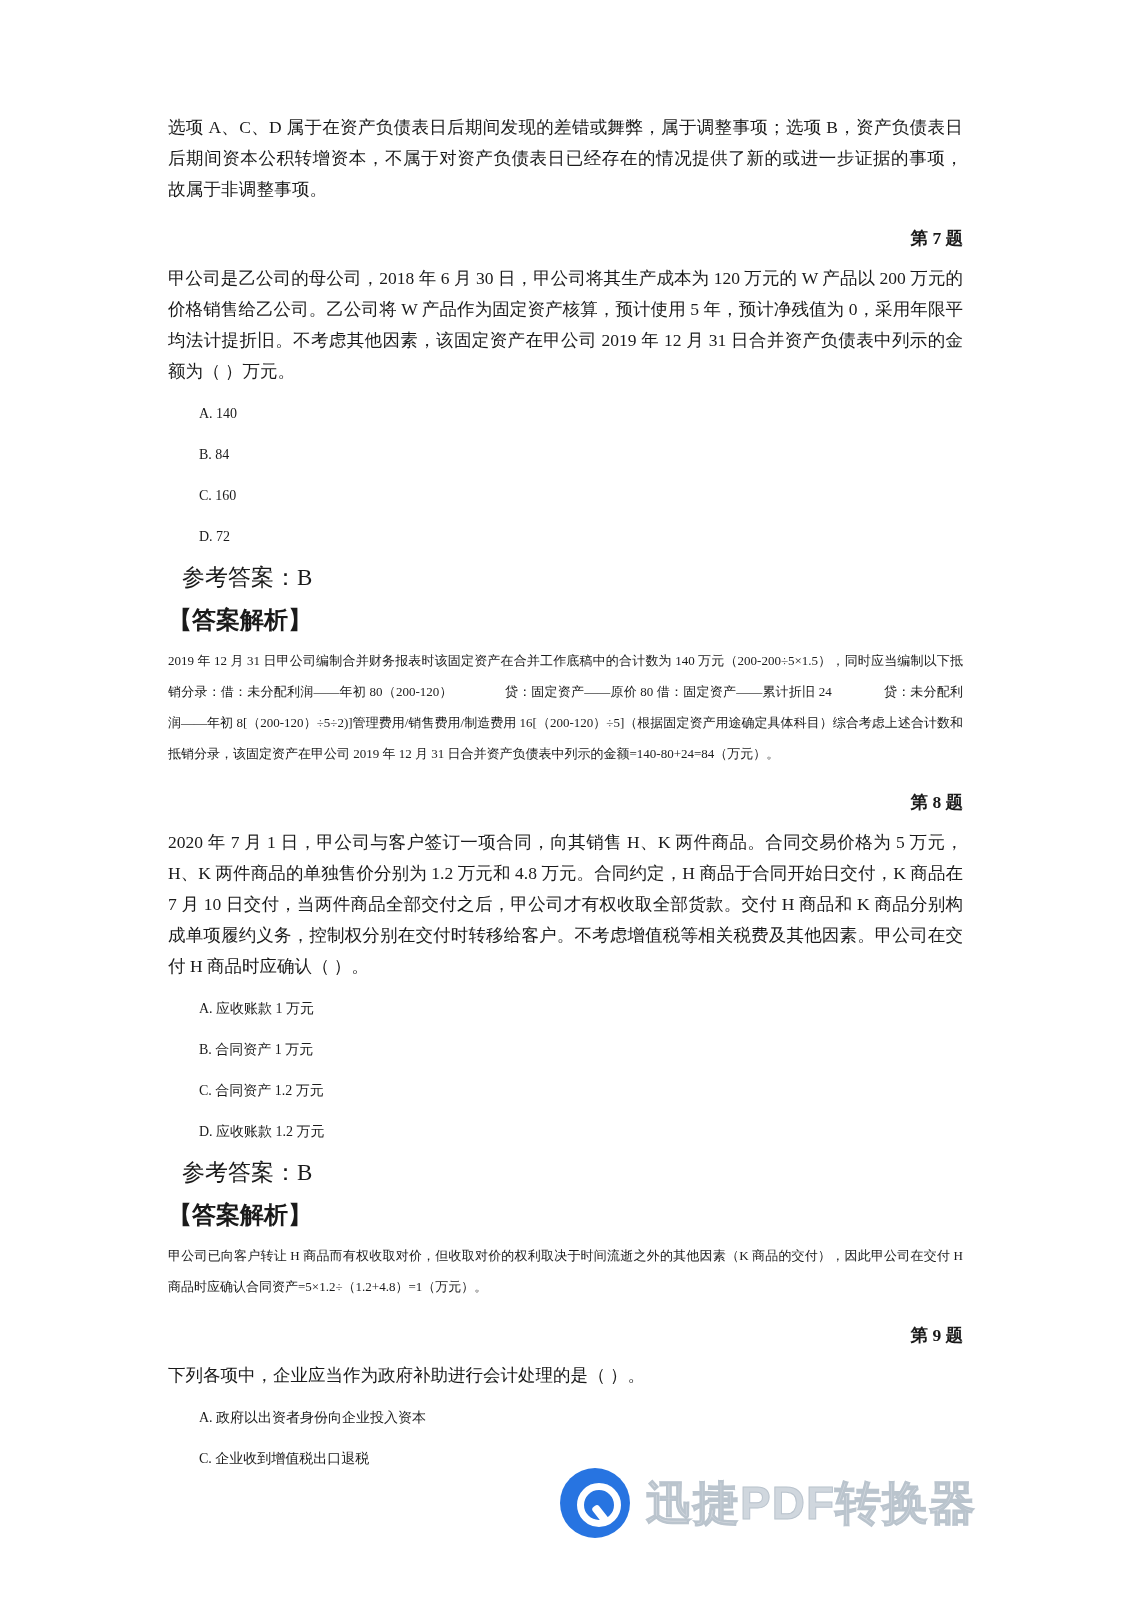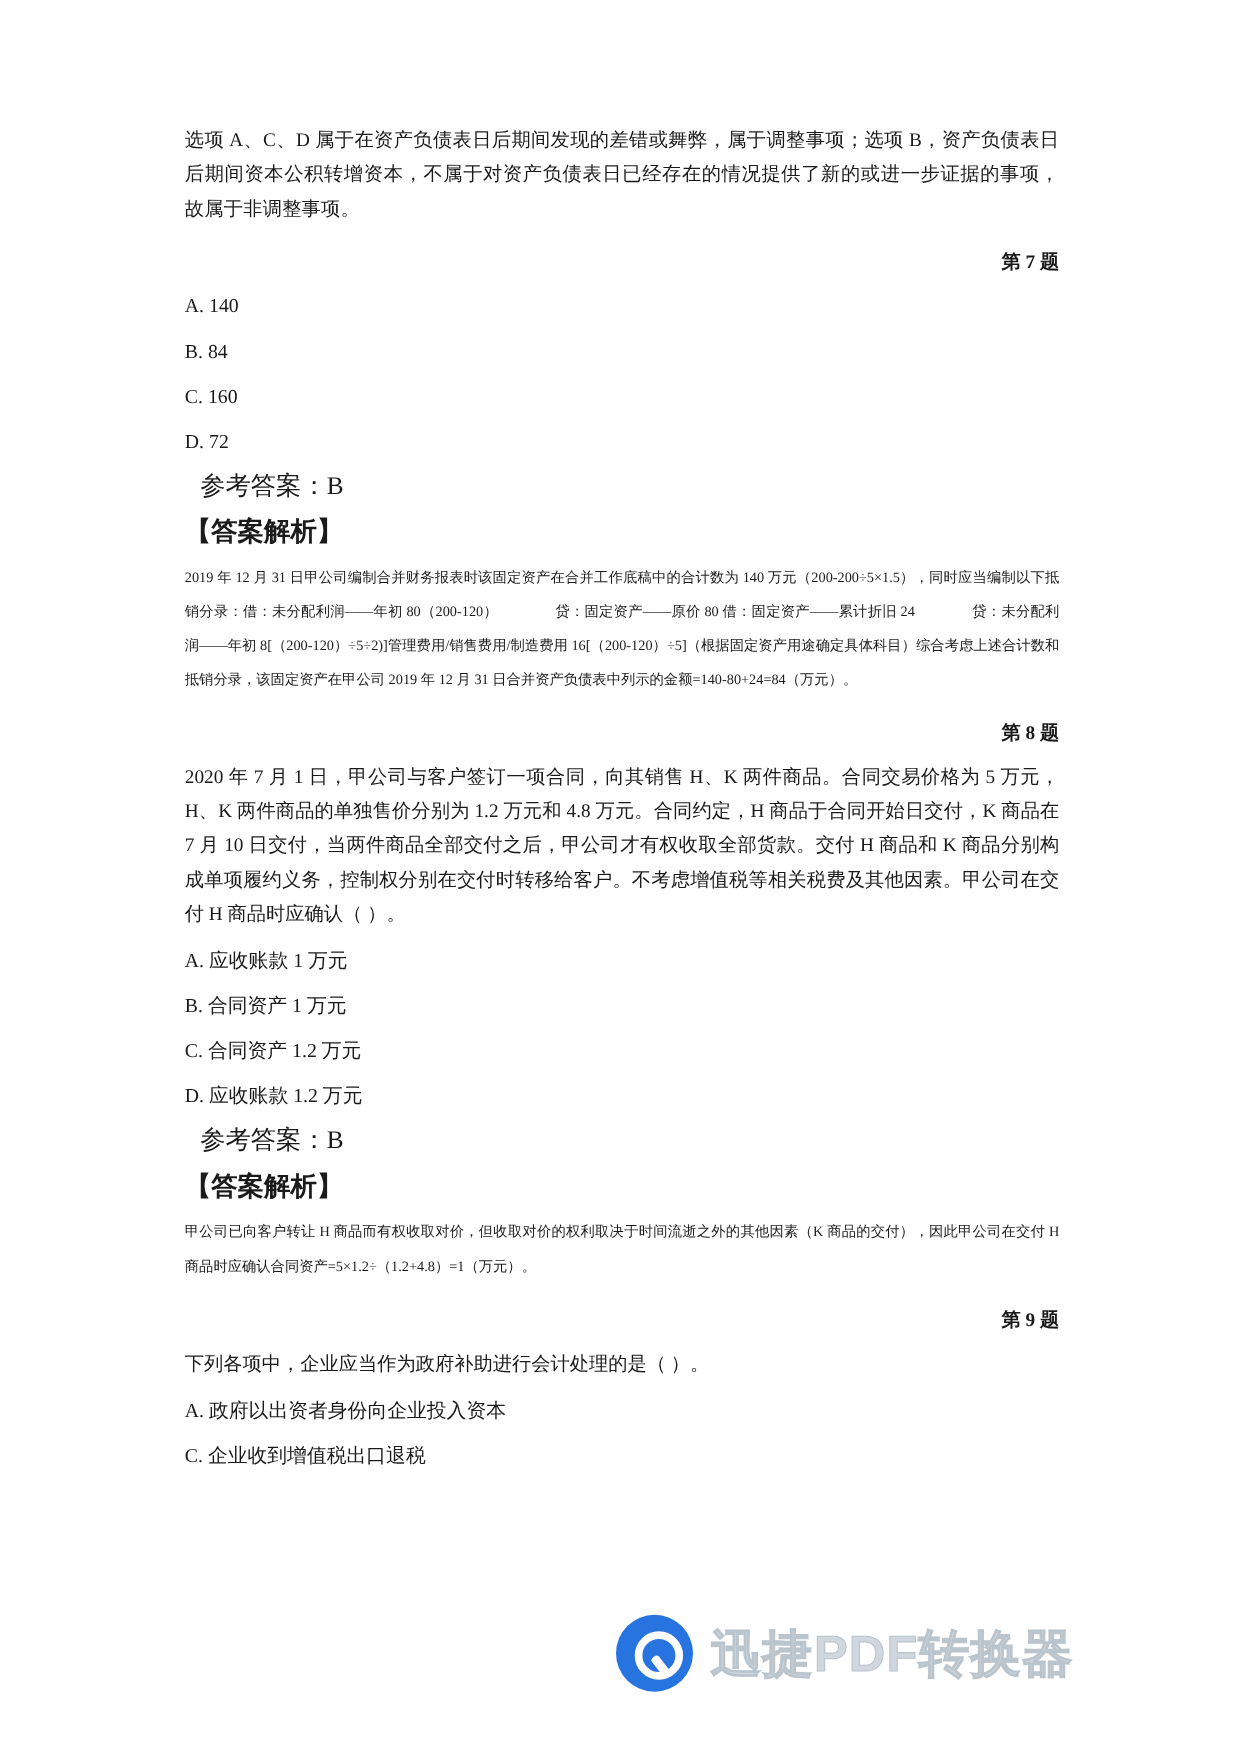--- a/index.html
+++ b/index.html
@@ -46,23 +46,24 @@
     text-align: right;
   }
   .stem {
     font-size: 17.5px;
     line-height: 31px;
     text-align: justify;
     text-justify: inter-ideograph;
     margin-bottom: 12px;
   }
   .opt {
-    font-size: 18px;
+    font-size: 14px;
     line-height: 30px;
     margin-bottom: 11px;
+    margin-left: 31px;
   }
   .answer {
     font-size: 23px;
     line-height: 30px;
     margin-bottom: 12px;
     padding-left: 14px;
   }
   .analysis-title {
     font-size: 24px;
     line-height: 30px;
@@ -131,20 +132,21 @@
 </style>
 </head>
 <body>
 
 <div class="page">
   <div class="doc">
 
     <p class="para">选项 A、C、D 属于在资产负债表日后期间发现的差错或舞弊，属于调整事项；选项 B，资产负债表日后期间资本公积转增资本，不属于对资产负债表日已经存在的情况提供了新的或进一步证据的事项，故属于非调整事项。</p>
 
     <p class="qhead">第 7 题</p>
+    <p class="stem">甲公司是乙公司的母公司，2018 年 6 月 30 日，甲公司将其生产成本为 120 万元的 W 产品以 200 万元的价格销售给乙公司。乙公司将 W 产品作为固定资产核算，预计使用 5 年，预计净残值为 0，采用年限平均法计提折旧。不考虑其他因素，该固定资产在甲公司 2019 年 12 月 31 日合并资产负债表中列示的金额为（  ）万元。</p>
     <p class="opt">A. 140</p>
     <p class="opt">B. 84</p>
     <p class="opt">C. 160</p>
     <p class="opt">D. 72</p>
     <p class="answer"><span>参考答案：</span><span>B</span></p>
     <p class="analysis-title">【答案解析】</p>
     <p class="analysis-body"><span>2019 年 12 月 31 日甲公司编制合并财务报表时该固定资产在合并工作底稿中的合计数为 140 万元（200-200÷5×1.5），同时应当编制以下抵销分录：借：未分配利润——年初 80（200-120）</span><span class="gap"></span><span>贷：固定资产——原价 80 借：固定资产——累计折旧 24</span><span class="gap"></span><span>贷：未分配利润——年初 8[（200-120）÷5÷2)]管理费用/销售费用/制造费用 16[（200-120）÷5]（根据固定资产用途确定具体科目）综合考虑上述合计数和抵销分录，该固定资产在甲公司 2019 年 12 月 31 日合并资产负债表中列示的金额=140-80+24=84（万元）。</span></p>
 
     <p class="qhead">第 8 题</p>
     <p class="stem">2020 年 7 月 1 日，甲公司与客户签订一项合同，向其销售 H、K 两件商品。合同交易价格为 5 万元，H、K 两件商品的单独售价分别为 1.2 万元和 4.8 万元。合同约定，H 商品于合同开始日交付，K 商品在 7 月 10 日交付，当两件商品全部交付之后，甲公司才有权收取全部货款。交付 H 商品和 K 商品分别构成单项履约义务，控制权分别在交付时转移给客户。不考虑增值税等相关税费及其他因素。甲公司在交付 H 商品时应确认（  ）。</p>

